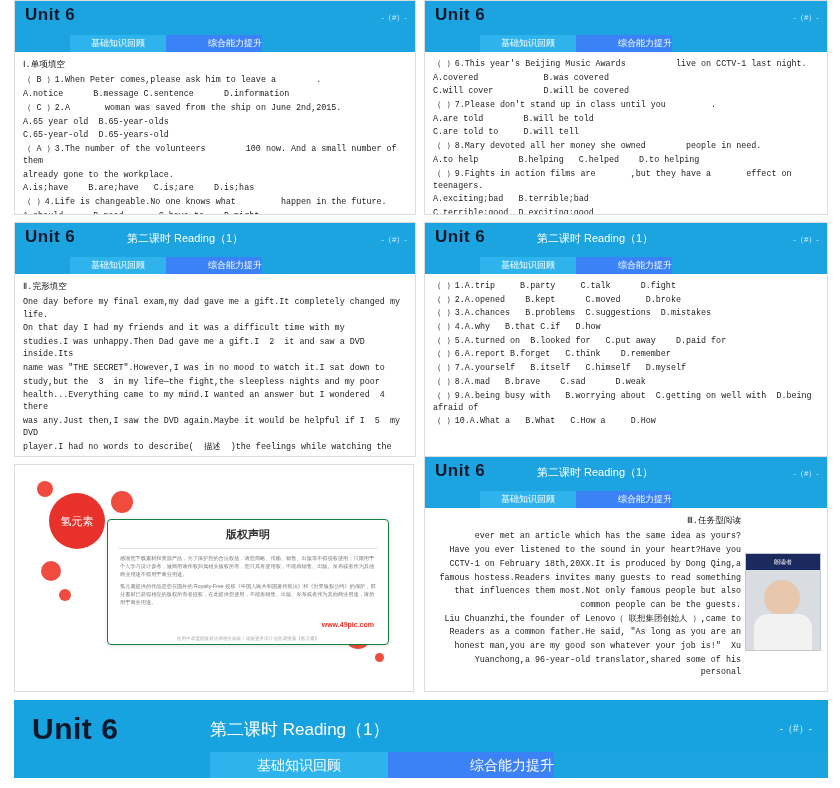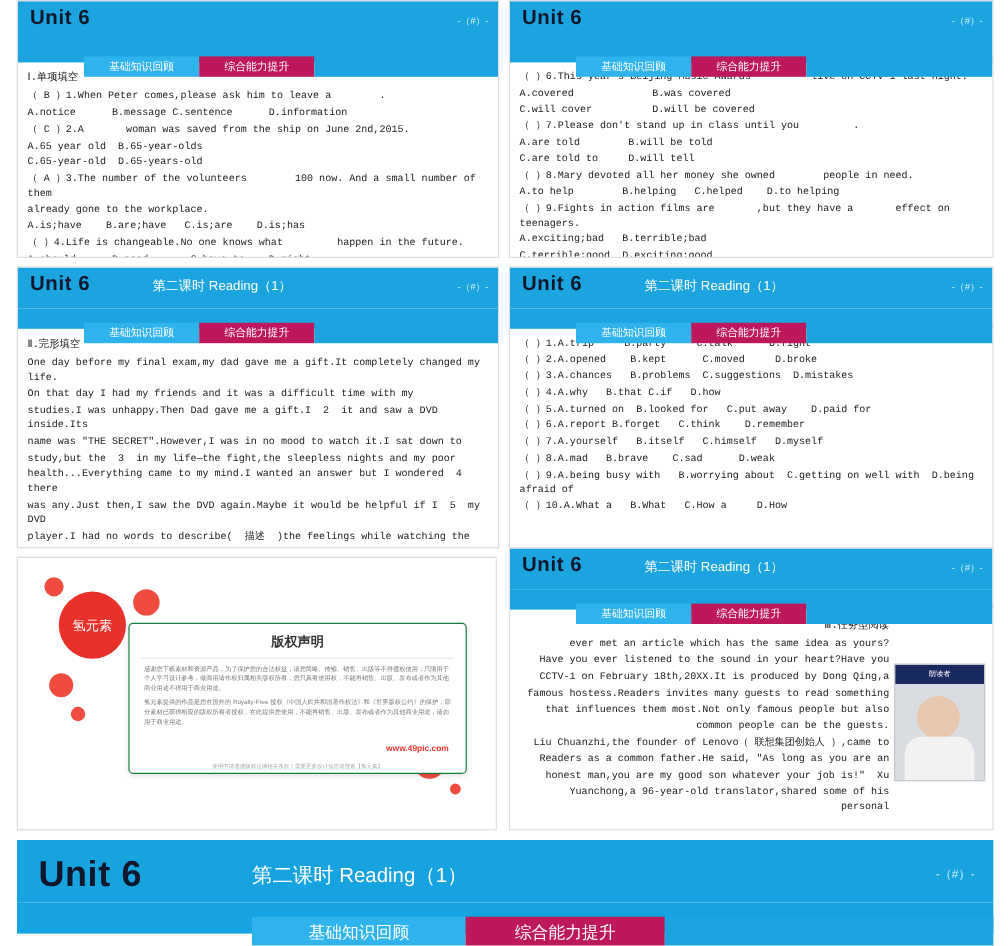--- a/index.html
+++ b/index.html
@@ -5,23 +5,23 @@
   html,body{margin:0;padding:0;background:#fff;}
   body{width:840px;height:788px;font-family:"Liberation Sans",sans-serif;position:relative;overflow:hidden;}
   .slide{position:absolute;background:#fff;border:1px solid #dcdcdc;box-sizing:border-box;overflow:hidden;}
 
   
   .hdr{position:relative;height:34px;background:#1ba4e0;}
   .hdr .unit{position:absolute;left:10px;top:4px;color:#0f172a;font-weight:bold;font-size:17px;letter-spacing:.5px;}
   .hdr .lesson{position:absolute;left:112px;top:8px;color:#fff;font-size:11px;}
   .hdr .pg{position:absolute;right:8px;top:11px;color:#d8f2ff;font-size:8px;}
   .tabs{position:relative;height:17px;background:#1ba4e0;}
-  .tab{position:absolute;top:12px;height:17px;line-height:17px;font-size:9px;color:#fff;text-align:center;}
+  .tab{position:absolute;top:0;height:17px;line-height:17px;font-size:9px;color:#fff;text-align:center;}
   .tab.blue{background:#2fb3ec;left:55px;width:96px;}
-  .tab.orange{background:#be185d;left:151px;width:96px;color:#fff;}
+  .tab.orange{background:#3b82f6;left:151px;width:96px;color:#fff;text-align:right;}
   .tab.rest{background:#1ba4e0;left:247px;right:0;}
 
   .body{padding:6px 8px 4px 8px;font-family:"Liberation Mono",monospace;font-size:8.4px;line-height:1.45;color:#222;}
   .body .sec{font-weight:normal;color:#111;margin:1px 0 3px 0;font-size:8.6px;}
   .body p{margin:0 0 1.5px 0;white-space:pre-wrap;}
 
   
   #s1{left:14px;top:0px;width:402px;height:215px;}
   #s2{left:424px;top:0px;width:404px;height:215px;}
   #s3{left:14px;top:222px;width:402px;height:235px;}

